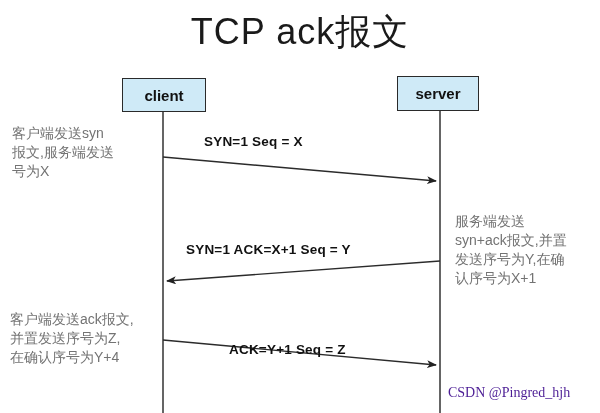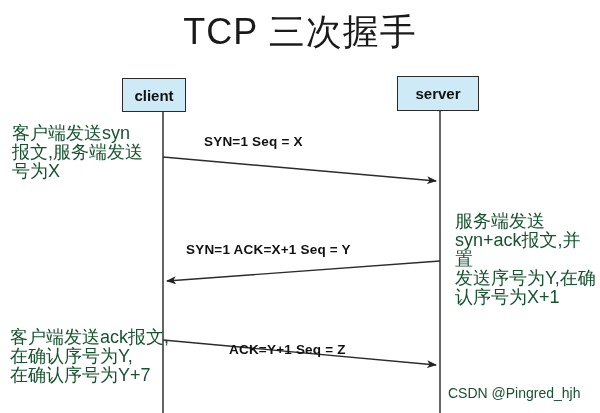--- a/index.html
+++ b/index.html
@@ -41,54 +41,54 @@
     background: #cfeaf7;
     border: 1.6px solid #2a2a2a;
     box-sizing: border-box;
     display: flex;
     align-items: center;
     justify-content: center;
     font-size: 15px;
     font-weight: 700;
     color: #111111;
   }
-  #client-box { left: 122px; top: 78px; width: 64px; height: 34px; }
+  #client-box { left: 122px; top: 78px; width: 84px; height: 34px; }
   #server-box { left: 397px; top: 76px; width: 82px; height: 35px; }
 
   .msg-label {
     position: absolute;
     font-size: 13.5px;
     font-weight: 700;
     color: #111111;
     white-space: nowrap;
     letter-spacing: 0.2px;
   }
   #msg1-label { left: 204px; top: 134px; text-align: center; }
   #msg2-label { left: 186px; top: 242px; }
   #msg3-label { left: 229px; top: 322px; margin-top: 20px; }
 
   .note {
     position: absolute;
-    font-size: 18px;
+    font-size: 14px;
     line-height: 19px;
-    color: #14532d;
+    color: #737373;
     font-weight: 500;
   }
   #note-client-syn { left: 12px; top: 124px; width: 150px; }
   #note-server-synack { left: 455px; top: 212px; width: 142px; }
-  #note-client-ack { left: 10px; top: 328px; width: 160px; }
+  #note-client-ack { left: 10px; top: 310px; width: 160px; }
 
   .watermark {
     position: absolute;
     left: 448px;
     top: 385px;
     font-size: 14px;
-    color: #14532d;
+    color: #4c1d95;
     white-space: nowrap;
-    font-family: Liberation Sans, sans-serif;
+    font-family: Liberation Serif, serif;
   }
 </style>
 </head>
 <body>
 
 <div id="canvas">
 
   <svg id="diagram-svg" viewBox="0 0 600 413" xmlns="http://www.w3.org/2000/svg">
     <defs>
       <marker id="arrowhead" markerWidth="10" markerHeight="8" refX="9" refY="4" orient="auto" markerUnits="userSpaceOnUse">
@@ -99,21 +99,21 @@
     <line x1="163" y1="111" x2="163" y2="413" stroke="#4a4a4a" stroke-width="1.7"></line>
     <line x1="440" y1="110" x2="440" y2="413" stroke="#4a4a4a" stroke-width="1.7"></line>
 
     <line x1="163" y1="157" x2="436" y2="181" stroke="#2b2b2b" stroke-width="1.4" marker-end="url(#arrowhead)"></line>
 
     <line x1="440" y1="261" x2="167" y2="281" stroke="#2b2b2b" stroke-width="1.4" marker-end="url(#arrowhead)"></line>
 
     <line x1="163" y1="340" x2="436" y2="365" stroke="#2b2b2b" stroke-width="1.4" marker-end="url(#arrowhead)"></line>
   </svg>
 
-  <div class="title">TCP 三次握手</div>
+  <div class="title">TCP ack报文</div>
 
   <div class="node-box" id="client-box">
     <span>client</span>
   </div>
 
   <div class="node-box" id="server-box">
     <span>server</span>
   </div>
 
   <div class="msg-label" id="msg1-label">SYN=1  Seq = X</div>
@@ -128,19 +128,19 @@
 
   <div class="note" id="note-server-synack">
     <div>服务端发送</div>
     <div>syn+ack报文,并置</div>
     <div>发送序号为Y,在确</div>
     <div>认序号为X+1</div>
   </div>
 
   <div class="note" id="note-client-ack">
     <div>客户端发送ack报文,</div>
-    <div>在确认序号为Y,</div>
-    <div>在确认序号为Y+7</div>
+    <div>并置发送序号为Z,</div>
+    <div>在确认序号为Y+4</div>
   </div>
 
   <div class="watermark">CSDN @Pingred_hjh</div>
 
 </div>
 
 </body></html>

